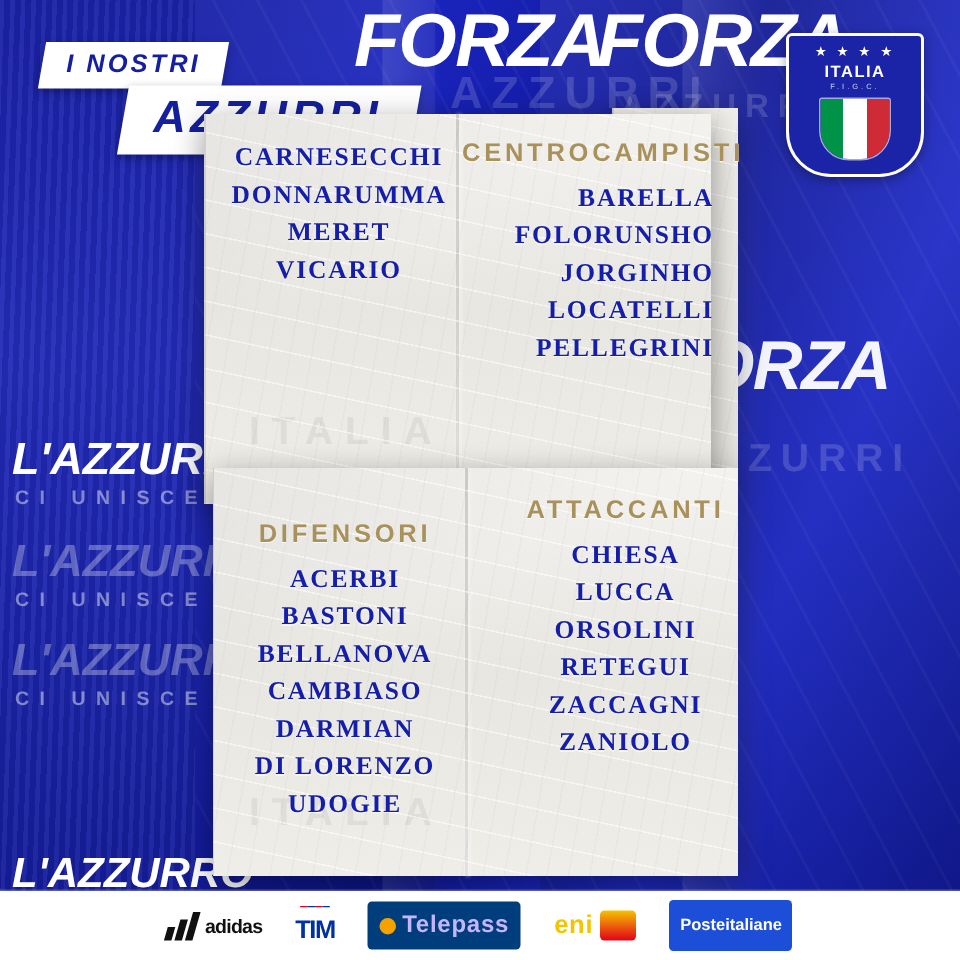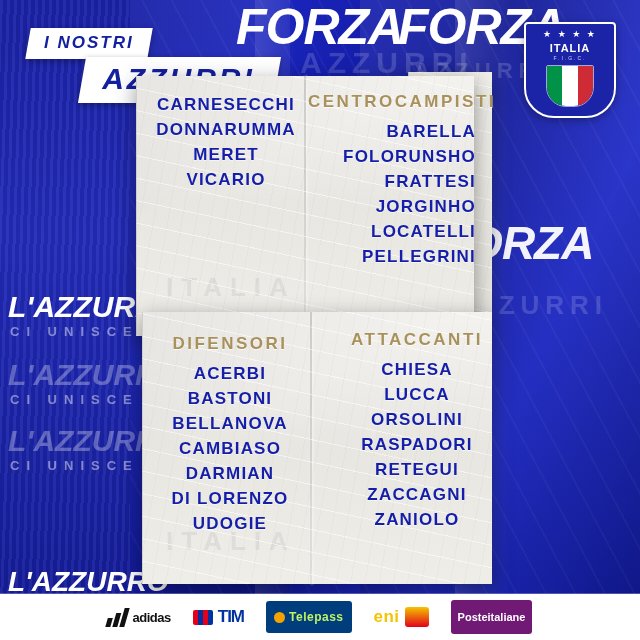--- a/index.html
+++ b/index.html
@@ -228,20 +228,21 @@
     font-size: 17px;
     letter-spacing: 2.5px;
     text-transform: uppercase;
     margin-bottom: 7px;
     text-shadow: 0 1px 0 rgba(255,255,255,0.8);
   }
   .col-list {
     list-style: none;
     margin: 0;
     padding: 0;
+    font-family: Liberation Serif, serif;
   }
   .col-list li {
     color: #141ea8;
     font-weight: 900;
     font-size: 17px;
     letter-spacing: 1.2px;
     line-height: 25px;
     text-transform: uppercase;
     white-space: nowrap;
     text-shadow: 0 1px 0 rgba(255,255,255,0.55);
@@ -274,50 +275,50 @@
     align-items: flex-end;
     gap: 2px;
     transform: skewX(-16deg);
   }
   .sp-adidas .bars i { display:block; width: 5px; background: #111; }
   .sp-adidas .bars i:nth-child(1) { height: 9px; }
   .sp-adidas .bars i:nth-child(2) { height: 14px; }
   .sp-adidas .bars i:nth-child(3) { height: 19px; }
   .sp-adidas .txt { font-size: 13px; letter-spacing: -0.5px; }
 
-  .sp-tim { gap: 5px; }
+  .sp-tim { gap: 5px; flex-direction: column; }
   .sp-tim .stripes { display:flex; height: 15px; width: 20px; border-radius: 2px; overflow: hidden; }
   .sp-tim .stripes i { flex:1; }
   .sp-tim .stripes .r { background: #e2001a; }
   .sp-tim .stripes .b { background: #0033a0; }
   .sp-tim .txt { color: #0033a0; font-size: 17px; letter-spacing: -1px; }
 
   .sp-telepass {
     background: #003d7d;
-    color: #bef264;
+    color: #c4b5fd;
     padding: 3px 8px;
     border-radius: 3px;
-    font-size: 12px;
+    font-size: 16px;
     gap: 4px;
   }
   .sp-telepass .dot {
     width: 11px; height: 11px; border-radius: 50%;
     background: #f5a200;
     display: inline-block;
   }
 
   .sp-eni { gap: 5px; }
   .sp-eni .txt { color: #f5c400; font-size: 17px; }
   .sp-eni .dog {
     width: 24px; height: 20px; border-radius: 3px;
     background: linear-gradient(180deg,#f5c400,#e2001a);
   }
 
   .sp-poste {
-    background: #701a75;
+    background: #1d4ed8;
     color: #fff;
     padding: 4px 7px;
     border-radius: 3px;
     font-size: 11px;
     letter-spacing: 0;
   }
 
   .bottom-blue {
     position: absolute;
     left: 0; right: 0; bottom: 46px;
@@ -394,47 +395,45 @@
       <li>MERET</li>
       <li>VICARIO</li>
     </ul>
   </div>
 
   <div class="col" style="left:308px;top:92px;width:168px;text-align:right;">
     <div class="col-title">CENTROCAMPISTI</div>
     <ul class="col-list">
       <li>BARELLA</li>
       <li>FOLORUNSHO</li>
-      <li>FRATTESI</li>
       <li>JORGINHO</li>
       <li>LOCATELLI</li>
       <li>PELLEGRINI</li>
     </ul>
   </div>
 
-  <div class="col" style="left:146px;top:334px;width:168px;">
+  <div class="col" style="left:146px;top:346px;width:168px;">
     <div class="col-title">DIFENSORI</div>
     <ul class="col-list">
       <li>ACERBI</li>
       <li>BASTONI</li>
       <li>BELLANOVA</li>
       <li>CAMBIASO</li>
       <li>DARMIAN</li>
       <li>DI LORENZO</li>
       <li>UDOGIE</li>
     </ul>
   </div>
 
   <div class="col" style="left:331px;top:330px;width:172px;">
     <div class="col-title">ATTACCANTI</div>
     <ul class="col-list">
       <li>CHIESA</li>
       <li>LUCCA</li>
       <li>ORSOLINI</li>
-      <li>RASPADORI</li>
       <li>RETEGUI</li>
       <li>ZACCAGNI</li>
       <li>ZANIOLO</li>
     </ul>
   </div>
 
   <div class="bottom-blue"></div>
 
   <div class="sponsors">
     <div class="sp sp-adidas">

